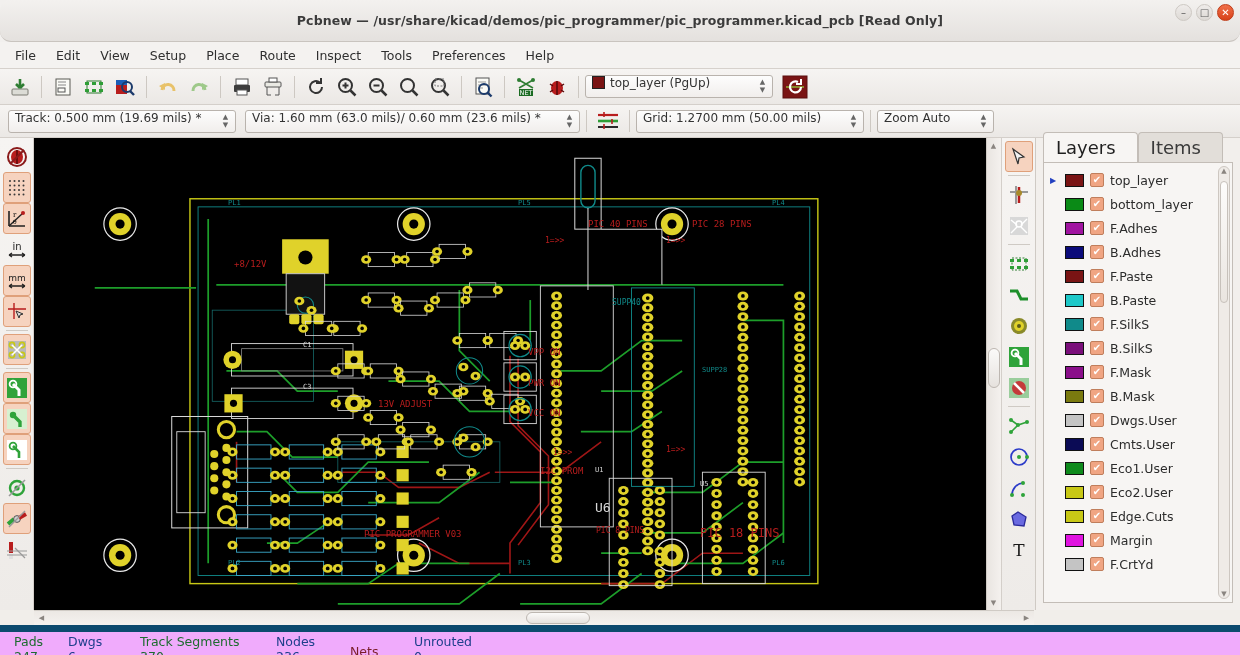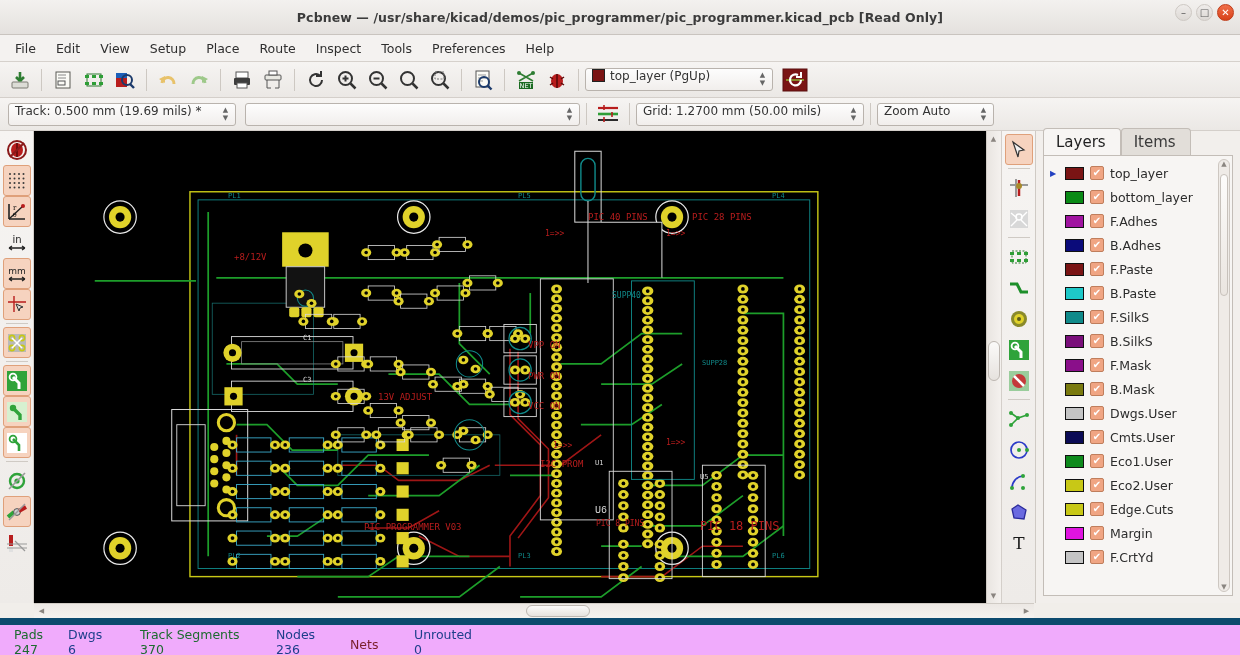--- a/index.html
+++ b/index.html
@@ -6,25 +6,26 @@
   html,body { width:1240px; height:655px; overflow:hidden; }
   body {
     font-family: "DejaVu Sans", "Liberation Sans", sans-serif;
     font-size: 12px;
     background:#f2f0ee;
     color:#2d2d2d;
     -webkit-font-smoothing:antialiased;
   }
   
   #titlebar{
-    height:35px; width:1240px;
+    height:42px; width:1240px;
     background:linear-gradient(#f3f1ef,#e4e1de);
     border-bottom:1px solid #c9c4bf;
     display:flex; align-items:center; justify-content:center;
     position:relative;
+    border-radius:11px;
   }
   #titlebar .title{
     font-weight:bold; font-size:12.5px; color:#3b3b3b; letter-spacing:.1px;
   }
   #wincontrols{ position:absolute; right:6px; top:4px; display:flex; gap:4px; }
   .wbtn{ width:17px;height:17px;border-radius:50%; display:flex;align-items:center;justify-content:center;
          font-size:10px; color:#5a5a5a; background:linear-gradient(#efecea,#ddd9d5); border:1px solid #cdc8c3;}
   .wbtn.close{ background:linear-gradient(#f0704a,#d8411a); color:#fff; border-color:#bf3a16; font-weight:bold;}
   
   #menubar{
@@ -78,21 +79,21 @@
   }
   #hscrollrow{ height:15px; width:1240px; display:flex; }
   .scrollthumb{ position:absolute; background:linear-gradient(#fbfaf9,#e6e2de);
                 border:1px solid #bdb7b1; border-radius:7px; }
   .arrowcell{ width:13px;height:13px;display:flex;align-items:center;justify-content:center;font-size:7px;color:#8a8580;}
   
   #layerspanel{ width:205px; background:#f2efec; display:flex; flex-direction:column;
                 border-left:1px solid #cfcac4; }
   #lp-title{ font-size:11.5px; padding:4px 6px 3px 8px; color:#3a3a3a; }
   #lp-tabs{ display:flex; padding-left:7px; gap:0; height:24px; align-items:flex-end; }
-  .lptab{ padding:4px 14px 4px 12px; font-size:15px; border:1px solid #c3bdb7;
+  .lptab{ padding:4px 21px 4px 12px; font-size:18px; border:1px solid #c3bdb7;
           border-bottom:none; border-radius:4px 4px 0 0; background:#e2ded9; color:#3a3a3a;}
   .lptab.active{ background:#f7f5f3; color:#1f1f1f; position:relative; z-index:2; }
   #lp-list{
     margin:0 7px 7px 7px; background:#f7f5f3; border:1px solid #c3bdb7;
     flex:1; padding:5px 2px 2px 2px; position:relative; overflow:hidden;
   }
   .layerrow{ display:flex; align-items:center; height:24px; padding-left:4px; gap:6px; font-size:12.5px; color:#2c2c2c;}
   .arrowcol{ width:9px; font-size:8px; color:#2340c0; }
   .lcolor{ width:19px;height:13px; border:1px solid #111; }
   .lcheck{ width:14px;height:14px; background:#f0a583; border:1px solid #c07e5c;
@@ -281,20 +282,21 @@
 
 <div class="toolbar" id="toolbar2">
   <div class="combo" style="width:228px;margin-left:3px">
     <div class="lbl">Track: 0.500 mm (19.69 mils) *</div>
     <div class="spin">
         <i>▲</i>
         <i>▼</i>
       </div>
   </div>
   <div class="combo" style="width:335px;margin-left:8px">
+    <div class="lbl">Via: 1.60 mm (63.0 mils)/ 0.60 mm (23.6 mils) *</div>
     <div class="spin">
         <i>▲</i>
         <i>▼</i>
       </div>
   </div>
   <div class="sep"></div>
   <div class="tbtn">
     <svg width="24" height="22" viewBox="0 0 24 22">
         <path d="M2 5h20" stroke="#b81d1d" stroke-width="2.2"></path>
         <path d="M2 11h20" stroke="#2e9e36" stroke-width="2.6"></path>
@@ -1585,21 +1587,21 @@
         <div class="pcbtext" style="left: 668px; top: 228px; color: rgb(16, 138, 138); font-size: 7px;">SUPP28</div>
         <div class="pcbtext" style="left: 194px; top: 61px; color: rgb(16, 138, 138); font-size: 7px;">PL1</div>
         <div class="pcbtext" style="left: 484px; top: 61px; color: rgb(16, 138, 138); font-size: 7px;">PL5</div>
         <div class="pcbtext" style="left: 738px; top: 61px; color: rgb(16, 138, 138); font-size: 7px;">PL4</div>
         <div class="pcbtext" style="left: 194px; top: 421px; color: rgb(16, 138, 138); font-size: 7px;">PL2</div>
         <div class="pcbtext" style="left: 484px; top: 421px; color: rgb(16, 138, 138); font-size: 7px;">PL3</div>
         <div class="pcbtext" style="left: 738px; top: 421px; color: rgb(16, 138, 138); font-size: 7px;">PL6</div>
         <div class="pcbtext" style="left: 269px; top: 203px; color: rgb(216, 216, 216); font-size: 7px;">C1</div>
         <div class="pcbtext" style="left: 269px; top: 245px; color: rgb(216, 216, 216); font-size: 7px;">C3</div>
         <div class="pcbtext" style="left: 561px; top: 328px; color: rgb(216, 216, 216); font-size: 7px;">U1</div>
-        <div class="pcbtext" style="left: 561px; top: 374px; color: rgb(216, 216, 216); font-size: 10px; font-family: Liberation Mono, monospace;">U6</div>
+        <div class="pcbtext" style="left: 561px; top: 362px; color: rgb(216, 216, 216); font-size: 13px;">U6</div>
         <div class="pcbtext" style="left: 666px; top: 342px; color: rgb(216, 216, 216); font-size: 7px;">U5</div>
         <div class="pcbtext" style="left: 511px; top: 98px; color: rgb(184, 29, 29); font-size: 8px;">1=&gt;&gt;</div>
         <div class="pcbtext" style="left: 632px; top: 98px; color: rgb(184, 29, 29); font-size: 8px;">1=&gt;&gt;</div>
         <div class="pcbtext" style="left: 519px; top: 310px; color: rgb(184, 29, 29); font-size: 8px;">1=&gt;&gt;</div>
         <div class="pcbtext" style="left: 632px; top: 307px; color: rgb(184, 29, 29); font-size: 8px;">1=&gt;&gt;</div>
       </div>
   </div>
 
   <div id="vscroll">
     <div class="arrowcell" style="position:absolute;top:1px;left:0">▲</div>

